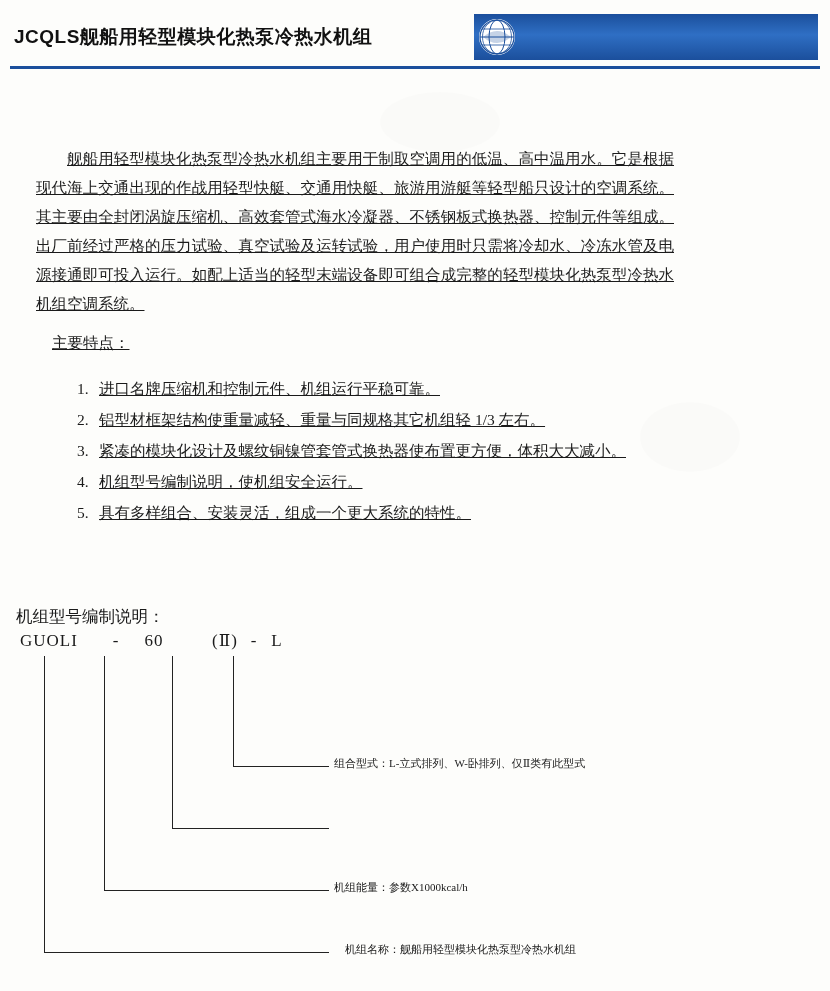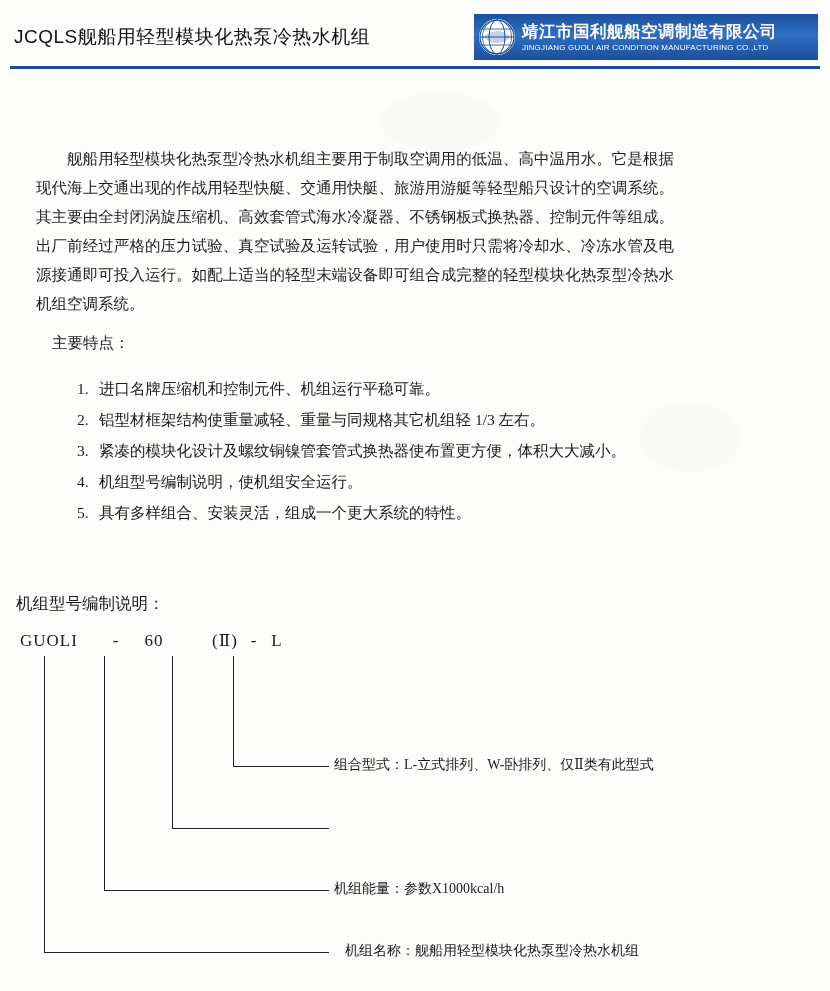--- a/index.html
+++ b/index.html
@@ -19,21 +19,21 @@
   
   .header {
     position: relative;
     height: 72px;
   }
   .doc-title {
     position: absolute;
     left: 14px;
     top: 24px;
     font-size: 19px;
-    font-weight: normal;
+    font-weight: bold;
     letter-spacing: 0.5px;
     font-family: "Liberation Sans", "DejaVu Sans", sans-serif;
     color: #111;
     white-space: nowrap;
   }
   .logo-box {
     position: absolute;
     right: 12px;
     top: 14px;
     width: 344px;
@@ -79,20 +79,21 @@
     height: 3px;
     background: #1b4f9c;
   }
 
   
   .content {
     position: absolute;
     left: 0;
     top: 72px;
     width: 722px;
+    text-decoration: underline;
   }
   .para {
     margin: 72px 48px 0 36px;
     font-size: 15.5px;
     line-height: 29px;
     text-align: justify;
     text-indent: 2em;
     color: #1d1d1d;
   }
   .sub-head {
@@ -118,21 +119,21 @@
 
   
   .model-section {
     position: relative;
     margin-top: 62px;
     height: 400px;
   }
   .model-head {
     position: absolute;
     left: 16px;
-    top: 3px;
+    top: 16px;
     font-size: 16.5px;
   }
   .code-line {
     position: absolute;
     left: 20px;
     top: 40px;
     font-size: 17px;
     letter-spacing: 1px;
     white-space: nowrap;
     font-family: "Liberation Serif", "DejaVu Serif", serif;
@@ -147,21 +148,21 @@
   .code-seg-l { width: 22px; text-align: center; }
 
   
   .leader {
     position: absolute;
     border-left: 1px solid #222;
     border-bottom: 1px solid #222;
   }
   .callout {
     position: absolute;
-    font-size: 14px;
+    font-size: 11px;
     white-space: nowrap;
   }
 
   
   .scan-blotch {
     position: absolute;
     border-radius: 50%;
     background: rgba(0,0,0,0.012);
     pointer-events: none;
   }
@@ -178,24 +179,20 @@
         <circle cx="21" cy="21" r="18" fill="#ffffff"></circle>
         <circle cx="21" cy="21" r="17" fill="none" stroke="#1b4f9c" stroke-width="1.2"></circle>
         <ellipse cx="21" cy="21" rx="8" ry="17" fill="none" stroke="#1b4f9c" stroke-width="1"></ellipse>
         <ellipse cx="21" cy="21" rx="14.5" ry="17" fill="none" stroke="#1b4f9c" stroke-width="0.8"></ellipse>
         <line x1="4" y1="21" x2="38" y2="21" stroke="#1b4f9c" stroke-width="1"></line>
         <line x1="6" y1="13" x2="36" y2="13" stroke="#1b4f9c" stroke-width="0.8"></line>
         <line x1="6" y1="29" x2="36" y2="29" stroke="#1b4f9c" stroke-width="0.8"></line>
         <path d="M7 21 q14 -12 28 0 q-14 12 -28 0 z" fill="#1b4f9c" opacity="0.25"></path>
       </svg>
     </div>
-    <div class="logo-text">
-      <div class="logo-cn">靖江市国利舰船空调制造有限公司</div>
-      <div class="logo-en">JINGJIANG GUOLI AIR CONDITION MANUFACTURING CO.,LTD</div>
-    </div>
   </div>
 
   <div class="title-rule"></div>
 </div>
 
 <div class="content">
 
   <div class="scan-blotch" style="left:380px; top:20px; width:120px; height:60px;"></div>
   <div class="scan-blotch" style="left:640px; top:330px; width:100px; height:70px;"></div>
 

